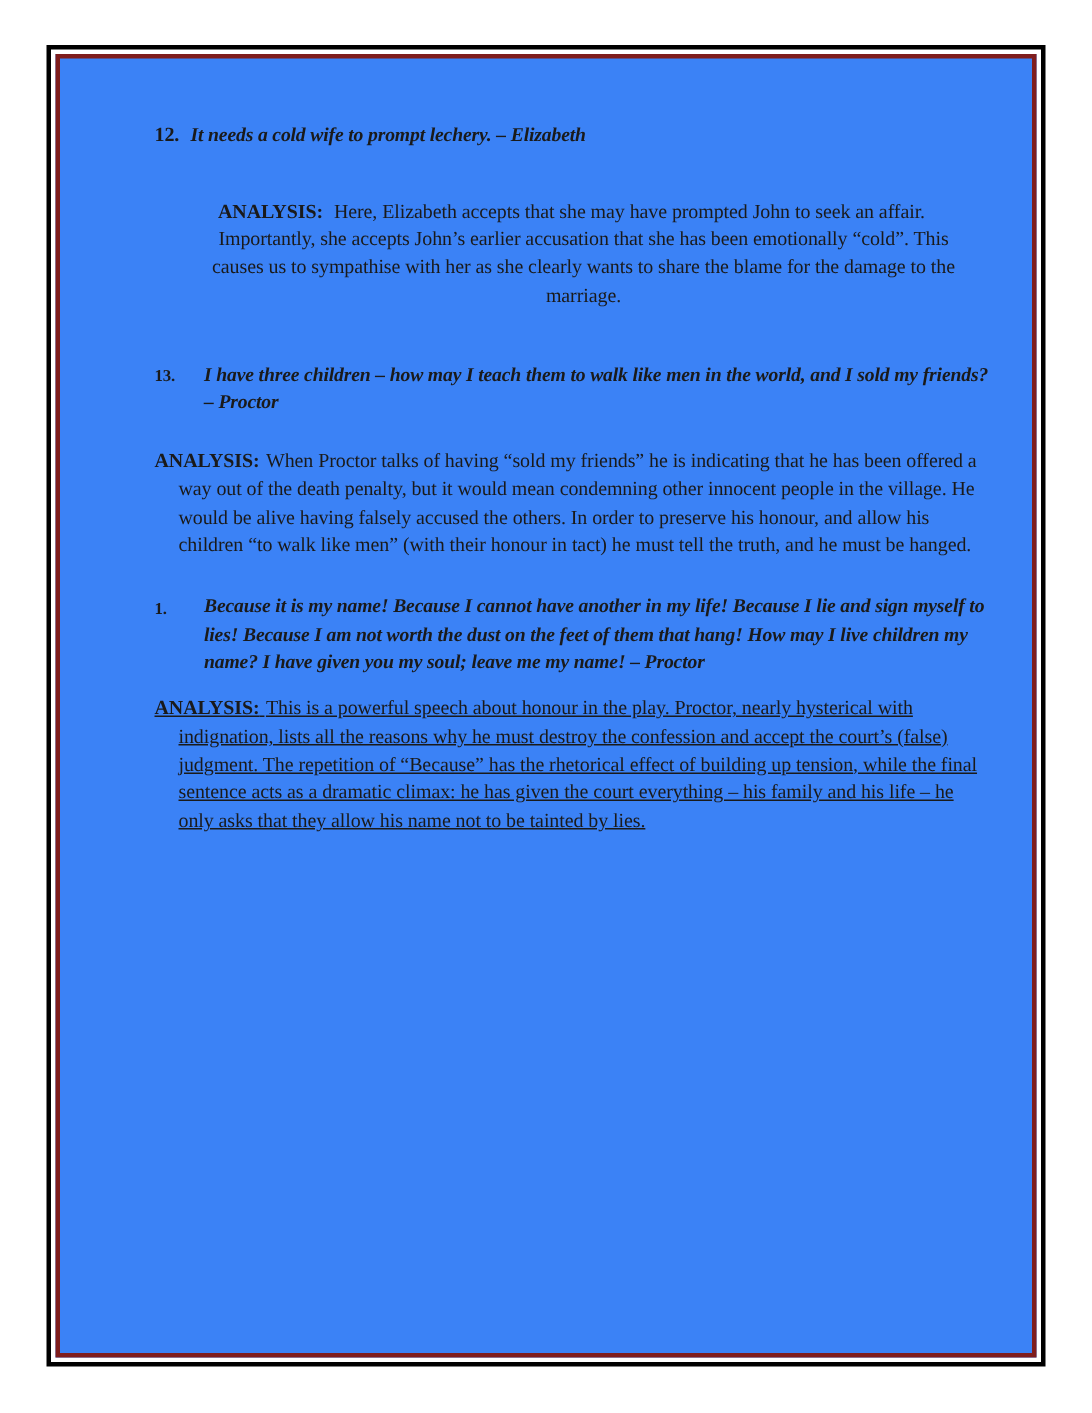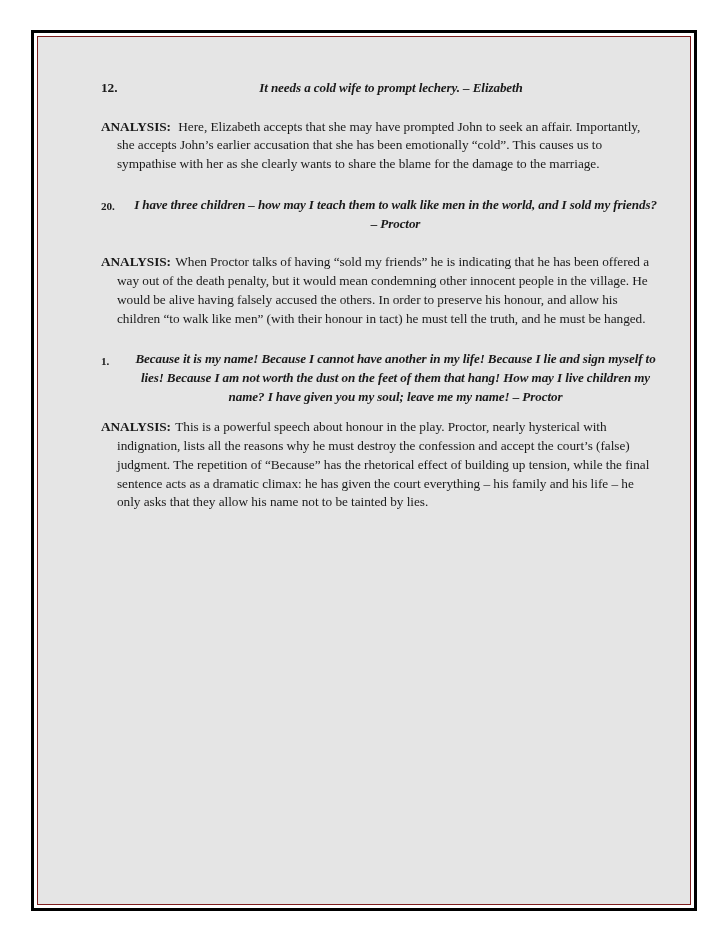--- a/index.html
+++ b/index.html
@@ -26,22 +26,22 @@
     border: 3px solid #000000;
     background: #ffffff;
   }
   .page-inner {
     position: absolute;
     left: 3px;
     top: 3px;
     right: 3px;
     bottom: 3px;
     box-sizing: border-box;
-    border: 1px solid #7f1d1d;
-    background: #e5e5e5;
+    border: 3px solid #7f1d1d;
+    background: #3b82f6;
   }
 
   
   .content {
     position: absolute;
     left: 63px;
     top: 42px;
     width: 556px;
   }
 
@@ -55,21 +55,20 @@
     line-height: 18.6px;
     letter-spacing: -0.1px;
   }
   .quote-entry .num {
     flex: 0 0 auto;
     font-style: normal;
     font-weight: bold;
   }
   .quote-entry .quote-text {
     flex: 1 1 auto;
-    text-align: center;
   }
 
   
   .entry-lead {
     margin-top: 0;
   }
   .entry-lead .num {
     font-size: 13.4px;
     width: 24px;
   }
@@ -111,48 +110,48 @@
 
     <div class="content">
 
       <div class="quote-entry entry-lead">
         <span class="num">12.</span>
         <span class="quote-text">It needs a cold wife to prompt lechery. – Elizabeth</span>
       </div>
 
       <div class="gap-md"></div>
 
-      <p class="analysis" style="margin:0;">
+      <p class="analysis" style="margin:12px;text-align:center;">
         <span class="label">ANALYSIS:</span>
         <span style="margin-left:4px;">Here, Elizabeth accepts that she may have prompted John to seek an affair. Importantly, she accepts John’s earlier accusation that she has been emotionally “cold”. This causes us to sympathise with her as she clearly wants to share the blame for the damage to the marriage.</span>
       </p>
 
       <div class="gap-lg"></div>
 
       <div class="quote-entry entry-sub">
-        <span class="num">20.</span>
+        <span class="num">13.</span>
         <span class="quote-text">I have three children – how may I teach them to walk like men in the world, and I sold my friends? – Proctor</span>
       </div>
 
       <div class="gap-md"></div>
 
       <p class="analysis" style="margin:0;">
         <span class="label">ANALYSIS:</span>
         <span style="margin-left:1px;">When Proctor talks of having “sold my friends” he is indicating that he has been offered a way out of the death penalty, but it would mean condemning other innocent people in the village. He would be alive having falsely accused the others. In order to preserve his honour, and allow his children “to walk like men” (with their honour in tact) he must tell the truth, and he must be hanged.</span>
       </p>
 
       <div class="gap-lg"></div>
 
       <div class="quote-entry entry-sub">
         <span class="num">1.</span>
         <span class="quote-text">Because it is my name! Because I cannot have another in my life! Because I lie and sign myself to lies! Because I am not worth the dust on the feet of them that hang! How may I live children my name? I have given you my soul; leave me my name! – Proctor</span>
       </div>
 
       <div class="gap-sm"></div>
 
-      <p class="analysis" style="margin:0;">
+      <p class="analysis" style="margin:0;text-decoration:underline;">
         <span class="label">ANALYSIS:</span>
         <span style="margin-left:1px;">This is a powerful speech about honour in the play. Proctor, nearly hysterical with indignation, lists all the reasons why he must destroy the confession and accept the court’s (false) judgment. The repetition of “Because” has the rhetorical effect of building up tension, while the final sentence acts as a dramatic climax: he has given the court everything – his family and his life – he only asks that they allow his name not to be tainted by lies.</span>
       </p>
 
     </div>
   </div>
 </div>
 
 </body></html>

